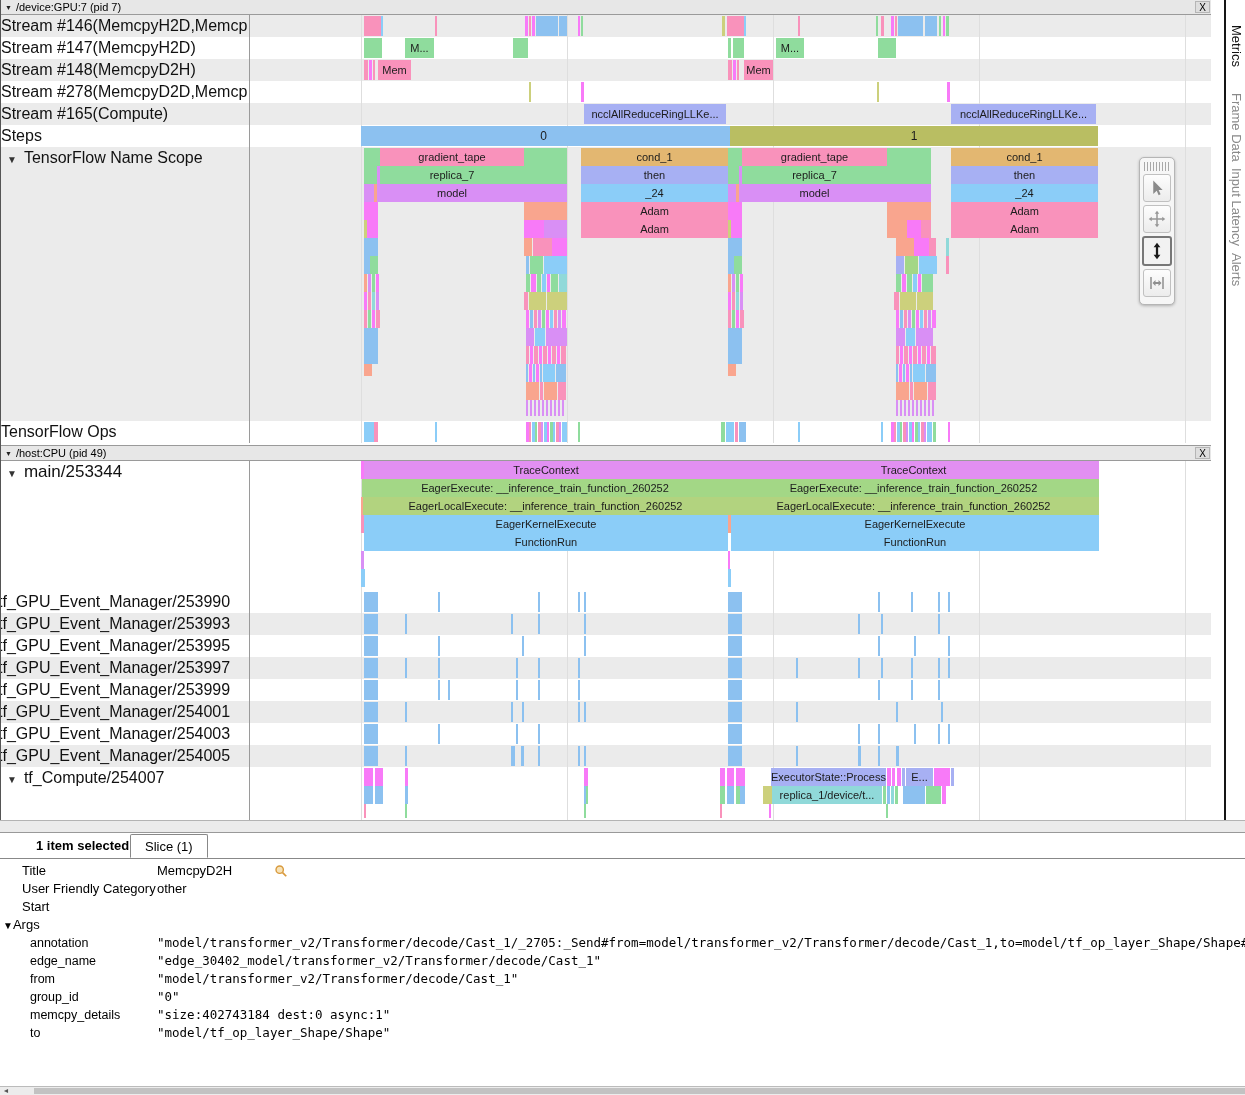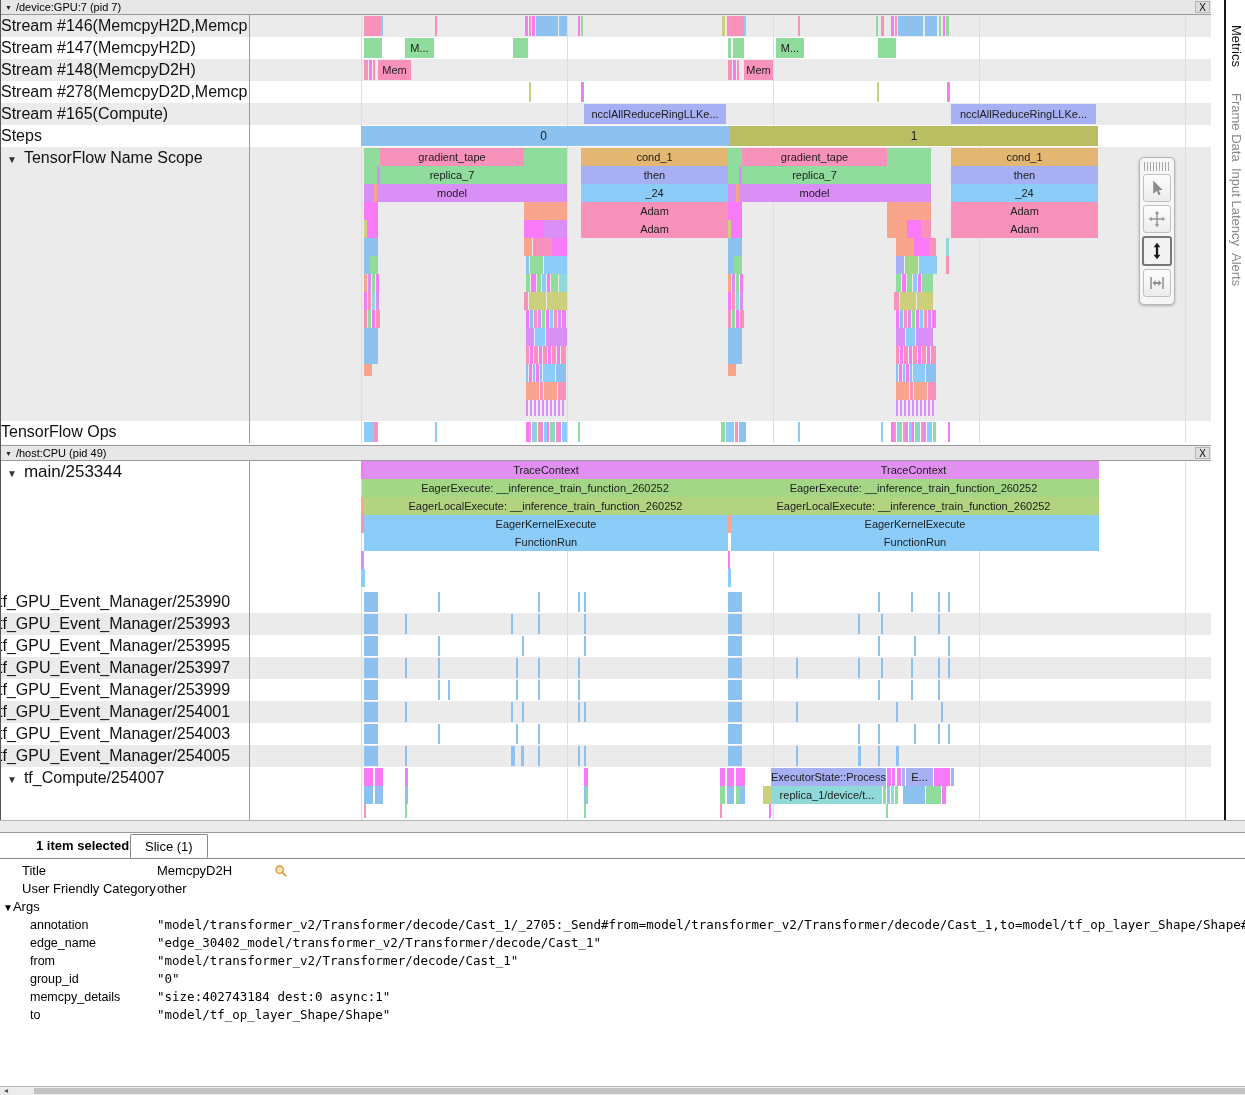--- a/index.html
+++ b/index.html
@@ -620,20 +620,24 @@
           <svg width="14" height="14" viewBox="0 0 16 16">
               <circle cx="6.5" cy="6.5" r="4.2" fill="#f7e3b8" stroke="#d99a3d" stroke-width="1.6"></circle>
               <line x1="9.8" y1="9.8" x2="14" y2="14" stroke="#d99a3d" stroke-width="2"></line>
             </svg>
         </span>
       </div>
       <div class="frow">
         <span class="flabel">User Friendly Category</span>
         <span class="fvalue">other</span>
       </div>
+      <div class="frow">
+        <span class="flabel">Start</span>
+        <span class="fvalue"></span>
+      </div>
       <div class="args-header"><span class="args-caret">▼</span><span>Args</span></div>
       <div class="arow">
           <span class="akey">annotation</span>
           <span class="aval">"model/transformer_v2/Transformer/decode/Cast_1/_2705:_Send#from=model/transformer_v2/Transformer/decode/Cast_1,to=model/tf_op_layer_Shape/Shape#::#edg</span>
         </div>
       <div class="arow">
           <span class="akey">edge_name</span>
           <span class="aval">"edge_30402_model/transformer_v2/Transformer/decode/Cast_1"</span>
         </div>
       <div class="arow">

